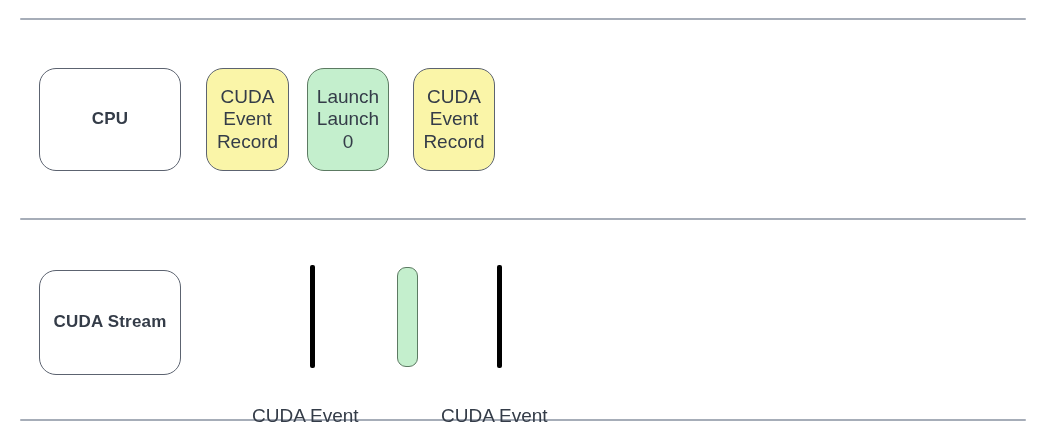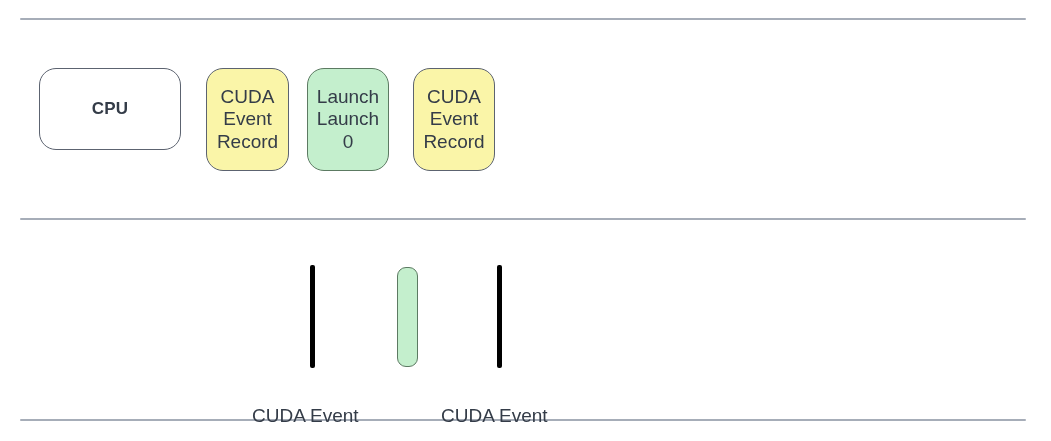--- a/index.html
+++ b/index.html
@@ -49,21 +49,21 @@
 
   
   .lane-label-box {
     background: #ffffff;
     border-color: #5c6370;
     font-weight: bold;
     font-size: 17px;
     letter-spacing: 0.2px;
   }
   #node-cpu {
-    left: 39px;  top: 68px;  width: 142px; height: 82px;
+    left: 39px;  top: 68px;  width: 142px; height: 103px;
   }
   #node-cuda-stream {
     left: 39px;  top: 270px; width: 142px; height: 105px;
   }
 
   
   .activity-box {
     font-size: 19px;
     font-weight: normal;
     padding: 0 3px;
@@ -137,20 +137,26 @@
   </div>
 
   <div id="node-event-record-2" class="node activity-box fill-yellow">
     <div>
       <span class="node-text">CUDA</span>
       <span class="node-text">Event</span>
       <span class="node-text">Record</span>
     </div>
   </div>
 
+  <div id="node-cuda-stream" class="node lane-label-box">
+    <div>
+      <span class="node-text">CUDA</span>
+      <span class="node-text">Stream</span>
+    </div>
+  </div>
 
   <div id="marker-event-1" class="stream-marker marker-event"></div>
 
   <div id="marker-kernel" class="stream-marker marker-kernel"></div>
 
   <div id="marker-event-2" class="stream-marker marker-event"></div>
 
   <div id="caption-event-1" class="marker-caption">CUDA Event</div>
 
   <div id="caption-event-2" class="marker-caption">CUDA Event</div>

